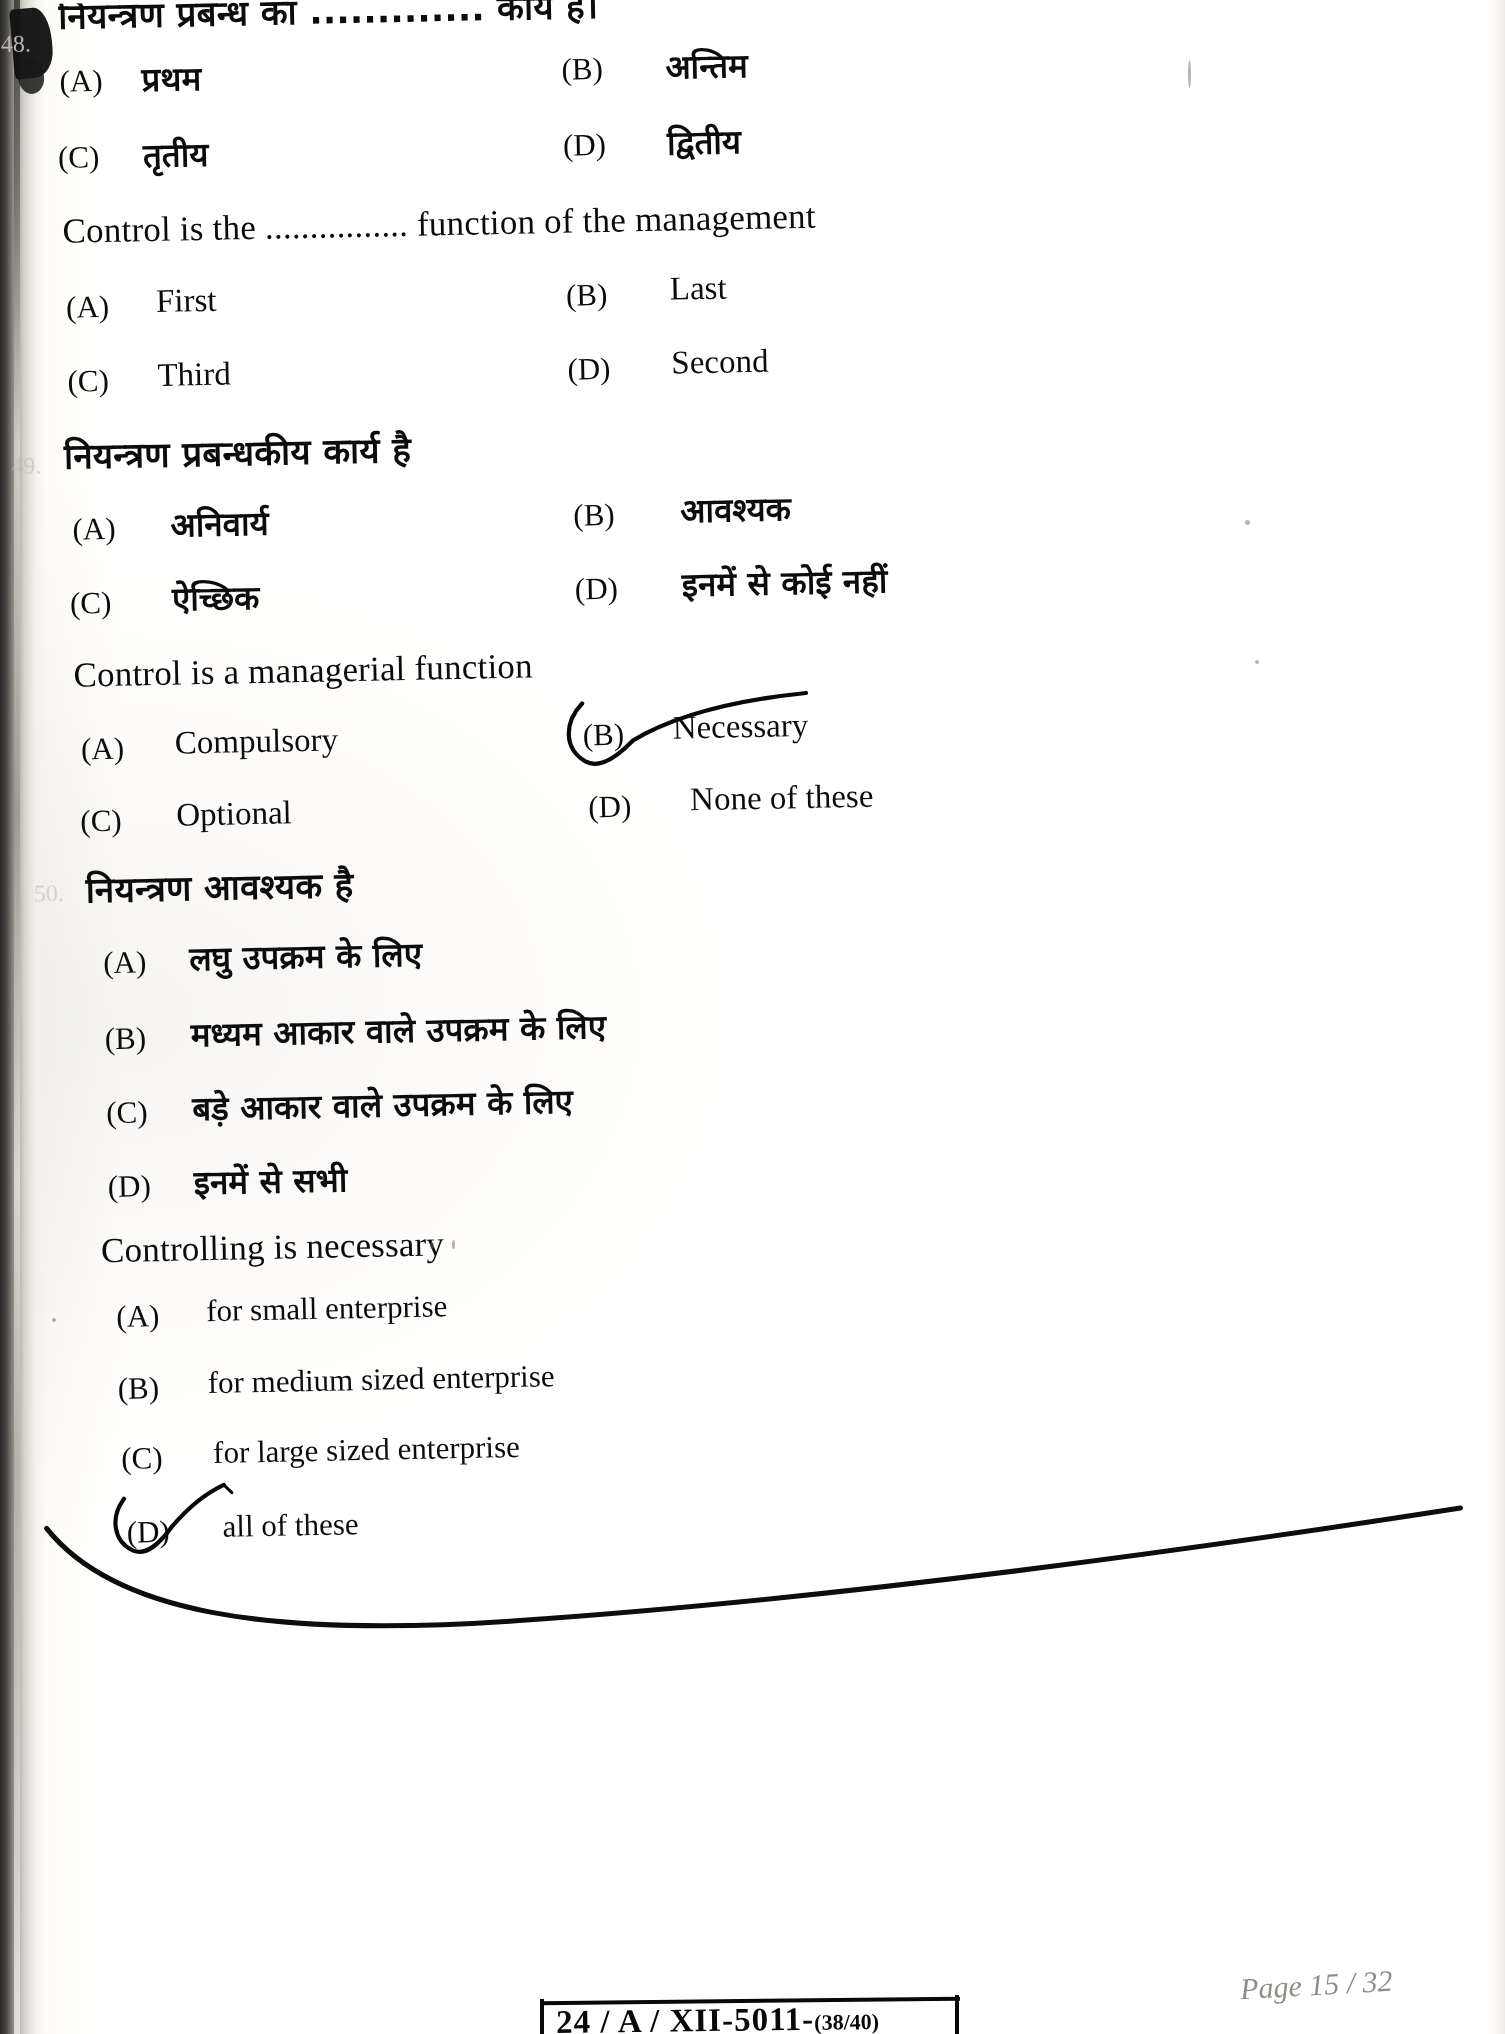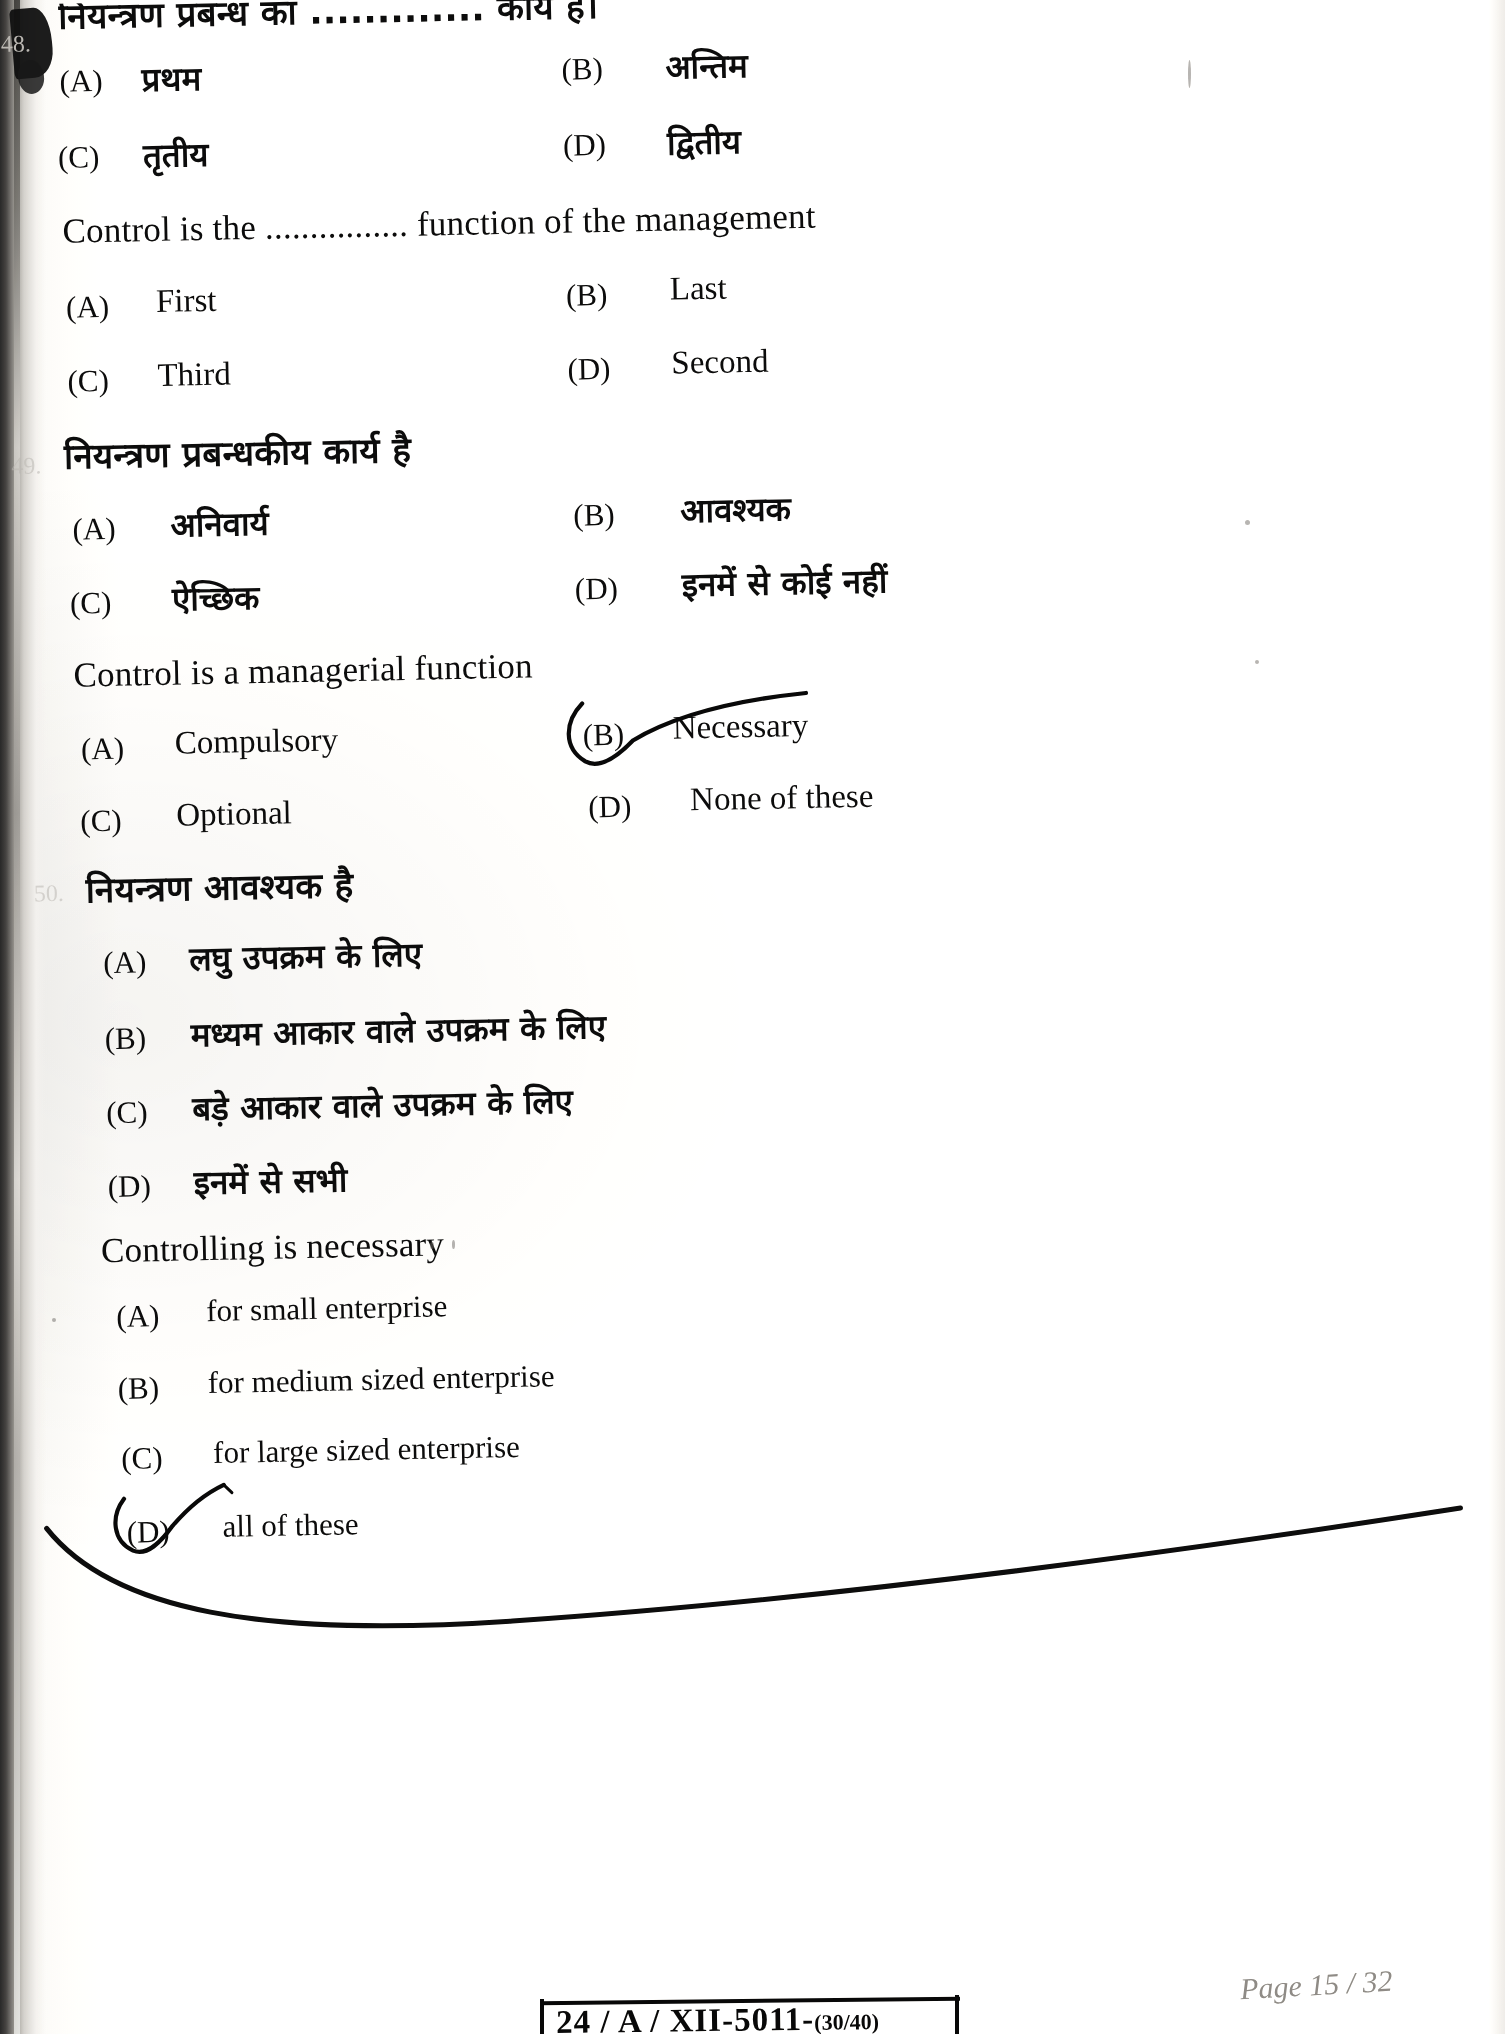--- a/index.html
+++ b/index.html
@@ -182,21 +182,21 @@
       </svg>
     </div>
 
   </div>
 
   <div class="footer-rule" style="left:540px;top:1999px;width:420px;height:4px;transform:rotate(-0.6deg);"></div>
   <div class="footer-rule" style="left:540px;top:1999px;width:4px;height:35px;"></div>
   <div class="footer-rule" style="left:955px;top:1995px;width:4px;height:39px;"></div>
 
   <div class="footer-box" style="left:556px;top:2002px;transform:rotate(-0.7deg);">
-    <span>24 / A / XII-5011-</span><span class="sub">(30/40)</span>
+    <span>24 / A / XII-5011-</span><span class="sub">(38/40)</span>
   </div>
 
   <div class="pagenum" style="left:1240px;top:1968px;">Page 15 / 32</div>
 
   <div class="speck" style="left:1245px;top:520px;width:5px;height:5px;"></div>
   <div class="speck" style="left:1255px;top:660px;width:4px;height:4px;"></div>
   <div class="speck" style="left:430px;top:1242px;width:4px;height:7px;"></div>
   <div class="speck" style="left:452px;top:1240px;width:3px;height:9px;"></div>
   <div class="speck" style="left:52px;top:1318px;width:4px;height:4px;"></div>
   <div class="speck" style="left:1188px;top:60px;width:3px;height:28px;"></div>

